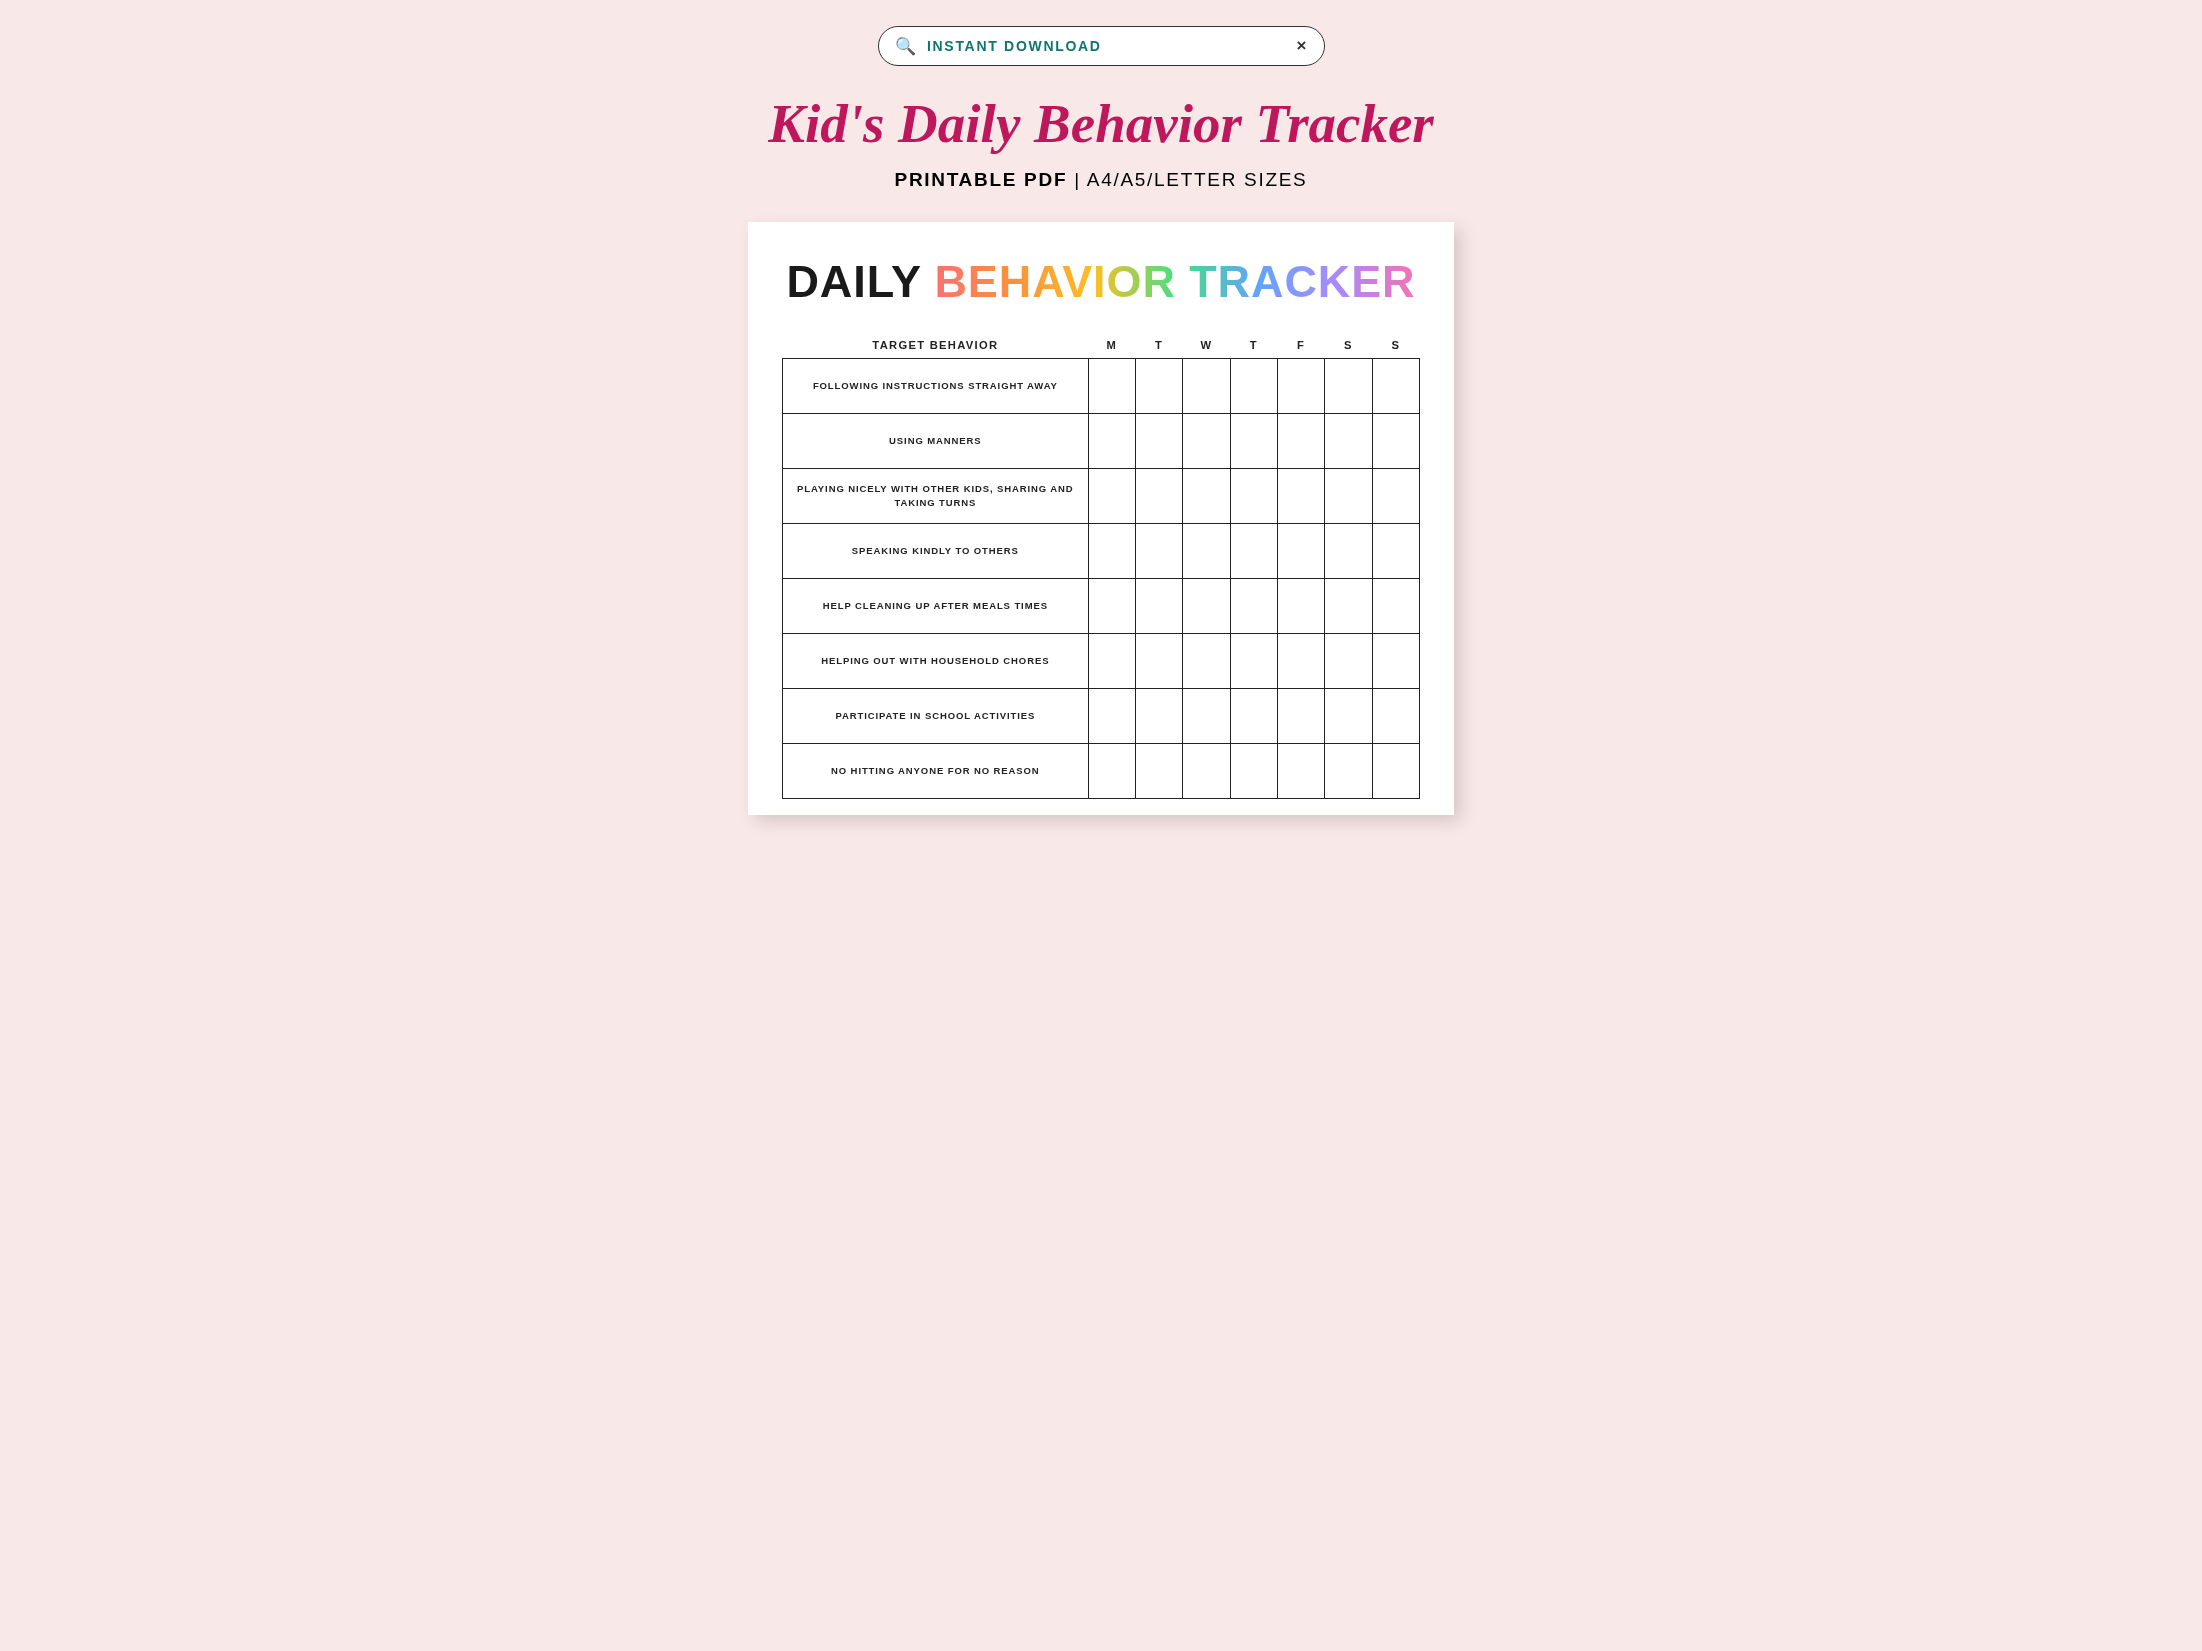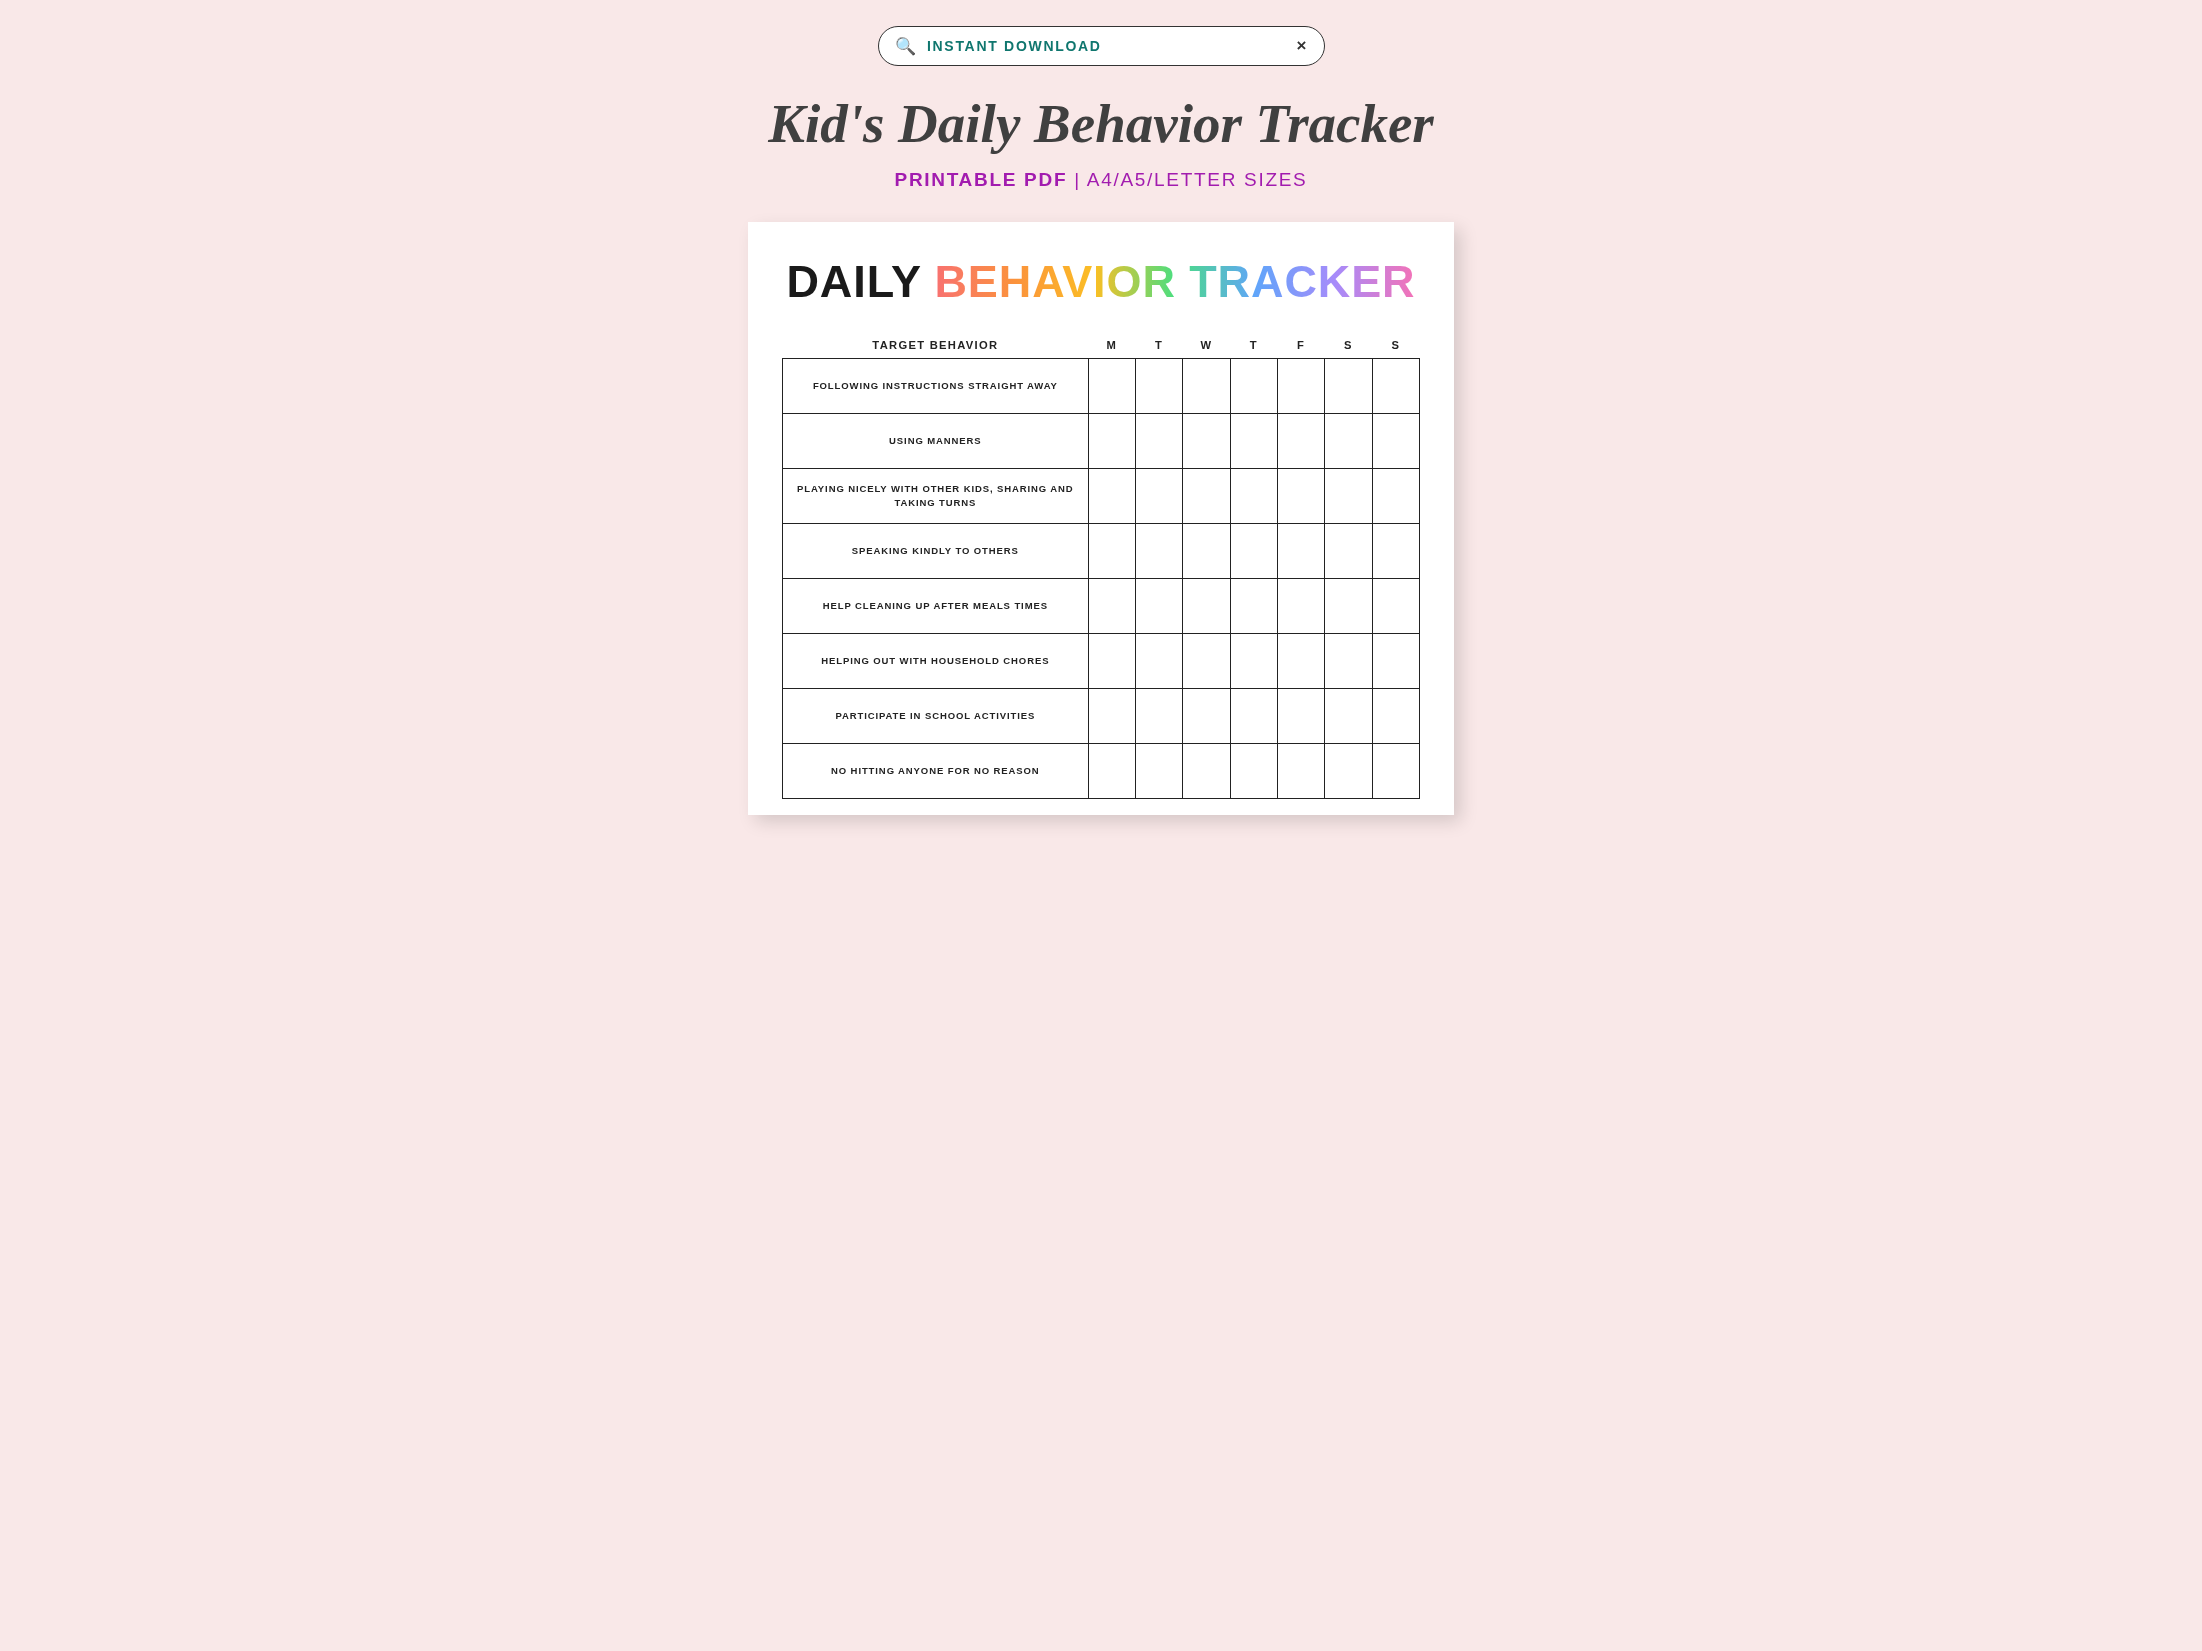--- a/index.html
+++ b/index.html
@@ -42,32 +42,32 @@
       font-size: 17px;
       color: #333;
       cursor: pointer;
       font-weight: bold;
     }
 
     
     .page-title {
       font-size: 55px;
       font-weight: 900;
-      color: #404040;
+      color: #be185d;
       text-align: center;
       margin-bottom: 13.8px;
       font-family: Georgia, serif;
       font-style: italic;
     }
 
     
     .page-subtitle {
       font-size: 19px;
       letter-spacing: 1.7px;
-      color: #a21caf;
+      color: #000000;
       text-align: center;
       margin-bottom: 31px;
       text-transform: uppercase;
     }
     .page-subtitle .bold-part {
       font-weight: 900;
     }
 
     
     .doc-container {

